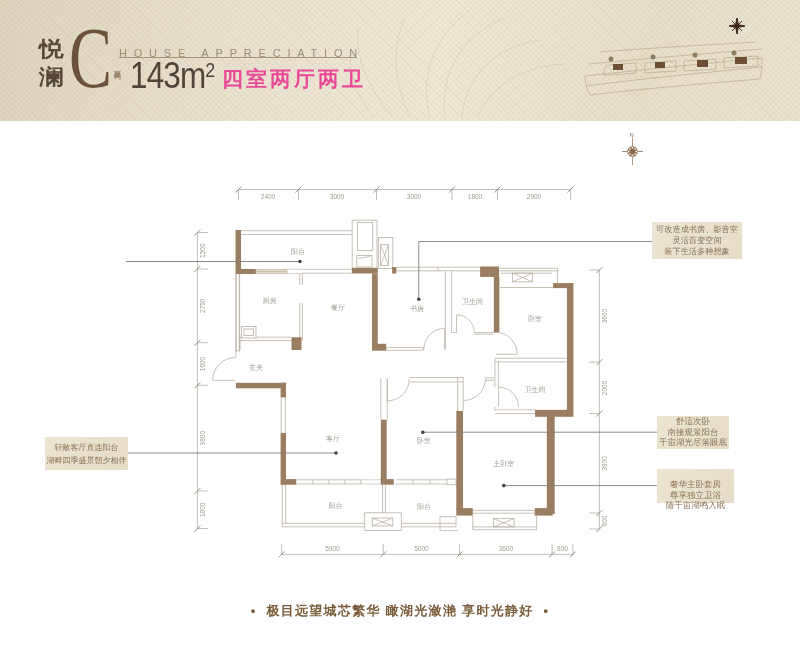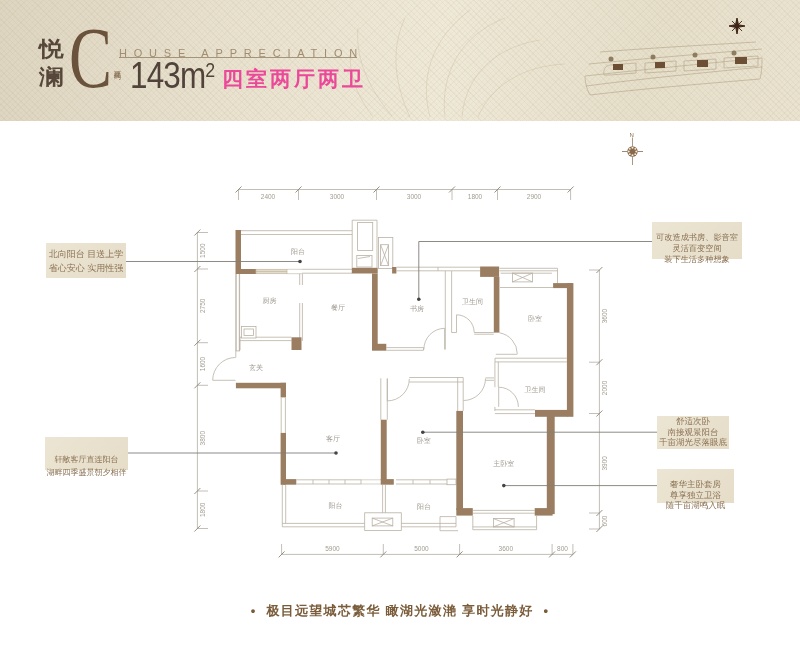--- a/index.html
+++ b/index.html
@@ -565,25 +565,24 @@
       <line x1="657" y1="432.2" x2="422.8" y2="432.2" stroke="#807e78" stroke-width="0.9"></line>
       <circle cx="422.8" cy="432.2" r="1.8" fill="#454440"></circle>
     </g>
 
     <g>
       <line x1="657" y1="485.6" x2="503.8" y2="485.6" stroke="#807e78" stroke-width="0.9"></line>
       <circle cx="503.8" cy="485.6" r="1.8" fill="#454440"></circle>
     </g>
   </svg>
 
-  <div class="abs" style="left:46px;top:243px;width:80px;height:35px;background:linear-gradient(135deg,#ece5d3,#e5ddc8);color:#8a7154;font-size:9px;line-height:14px;text-align:center;padding-top:4px;box-sizing:border-box;">北向阳台 目送上学<br>省心安心 实用性强</div>
-
-  <div class="abs" style="left:45px;top:437px;width:83px;height:33px;background:linear-gradient(135deg,#ece5d3,#e5ddc8);color:#8a7154;font-size:8px;line-height:13px;text-align:center;padding-top:16px;box-sizing:border-box;white-space:nowrap;">轩敞客厅直连阳台<br>湖畔四季盛景朝夕相伴</div>
-
-  <div class="abs" style="left:652px;top:222px;width:90px;height:37px;background:linear-gradient(135deg,#ece5d3,#e5ddc8);color:#8a7154;font-size:8.2px;line-height:11px;text-align:center;padding-top:10px;box-sizing:border-box;white-space:nowrap;">可改造成书房、影音室<br>灵活百变空间<br>装下生活多种想象</div>
+
+  <div class="abs" style="left:45px;top:437px;width:83px;height:33px;background:linear-gradient(135deg,#ece5d3,#e5ddc8);color:#8a7154;font-size:8px;line-height:13px;text-align:center;padding-top:4px;box-sizing:border-box;white-space:nowrap;">轩敞客厅直连阳台<br>湖畔四季盛景朝夕相伴</div>
+
+  <div class="abs" style="left:652px;top:222px;width:90px;height:37px;background:linear-gradient(135deg,#ece5d3,#e5ddc8);color:#8a7154;font-size:8.2px;line-height:11px;text-align:center;padding-top:2px;box-sizing:border-box;white-space:nowrap;">可改造成书房、影音室<br>灵活百变空间<br>装下生活多种想象</div>
 
   <div class="abs" style="left:657px;top:416px;width:72px;height:33px;background:linear-gradient(135deg,#ece5d3,#e5ddc8);color:#8a7154;font-size:8.5px;line-height:10.5px;text-align:center;padding-top:0;box-sizing:border-box;">舒适次卧<br>南接观景阳台<br>千亩湖光尽落眼底</div>
 
   <div class="abs" style="left:657px;top:469px;width:77px;height:34px;background:linear-gradient(135deg,#ece5d3,#e5ddc8);color:#8a7154;font-size:8.5px;line-height:10.5px;text-align:center;padding-top:10px;box-sizing:border-box;">奢华主卧套房<br>尊享独立卫浴<br>随千亩湖鸣入眠</div>
 
   <div class="abs" style="left:0;top:602px;width:800px;text-align:center;color:#7a5c3a;font-size:13px;font-weight:bold;letter-spacing:1.3px;">•&nbsp;&nbsp;极目远望城芯繁华 瞰湖光潋滟 享时光静好&nbsp;&nbsp;•</div>
 
 </div>
 
 </body></html>

